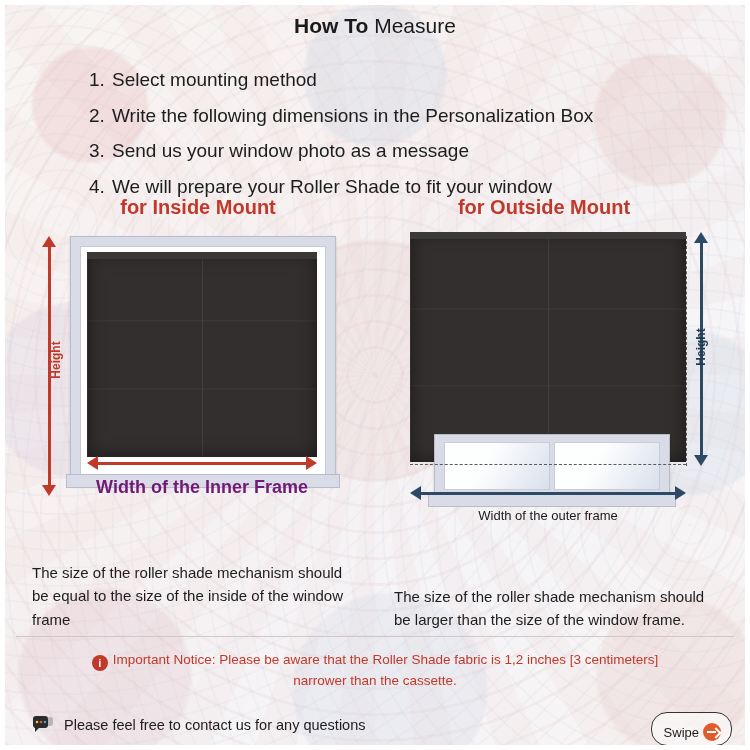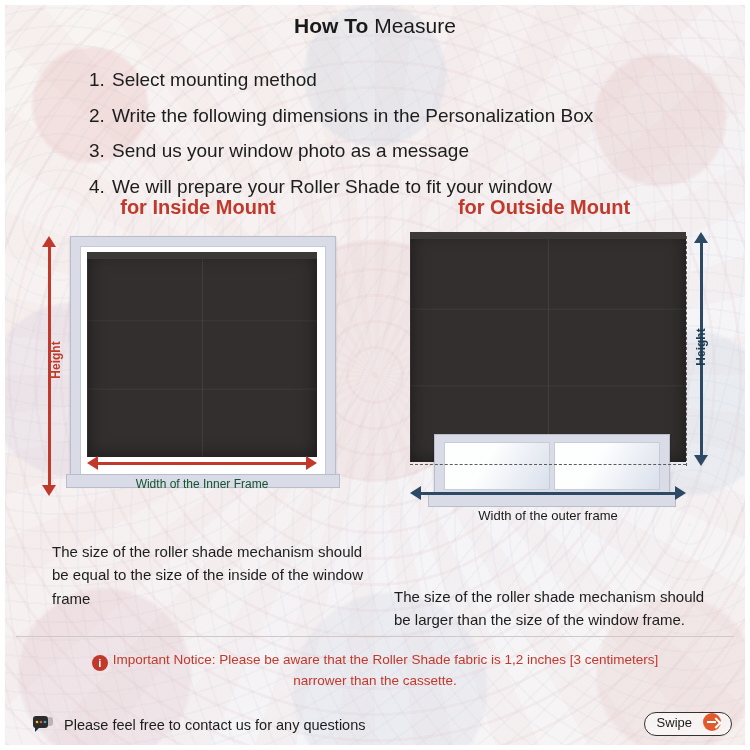--- a/index.html
+++ b/index.html
@@ -104,29 +104,29 @@
   .v-down.blue{border-top-color:#2c4a66;}
   .arrow-line-h.blue{background:#2c4a66;}
   .h-left.blue{border-right-color:#2c4a66;}
   .h-right.blue{border-left-color:#2c4a66;}
 
   .lbl-v{
     position:absolute;font-size:12px;color:#c0392b;font-weight:bold;
     transform:rotate(-90deg);transform-origin:center center;white-space:nowrap;
   }
   .lbl-v.blue{color:#1f3b52;}
-  .lbl-h{position:absolute;font-size:12px;color:#14532d;font-weight:normal;white-space:nowrap;text-align:center;}
+  .lbl-h{position:absolute;font-size:18px;color:#701a75;font-weight:bold;white-space:nowrap;text-align:center;}
   .lbl-h.blue{color:#1a1a1a;font-weight:normal;font-size:13px;}
 
   .dashed{position:absolute;border-left:1px dashed #5a5a5a;}
   .dashed-h{position:absolute;border-top:1px dashed #5a5a5a;}
 
   
   .note{position:absolute;font-size:15px;color:#1d1d1d;line-height:1.55;}
-  #note-left{left:32px;top:540px;width:320px;margin-left:20px;}
+  #note-left{left:32px;top:561px;width:320px;}
   #note-right{left:394px;top:545px;width:320px;margin-top:40px;}
 
   
   #divider{position:absolute;left:16px;right:16px;top:636px;height:1px;background:#cfc8c6;}
   #notice{
     position:absolute;left:16px;right:16px;top:650px;text-align:center;
     font-size:13.5px;color:#c0392b;line-height:1.5;
   }
   #notice-icon{
     display:inline-block;width:16px;height:16px;border-radius:50%;
@@ -135,23 +135,23 @@
   }
   
   #footer{position:absolute;left:0;right:0;top:712px;height:34px;}
   #contact{
     position:absolute;left:0;width:598px;text-align:left;top:4px;
     font-size:14.5px;color:#1d1d1d;padding-left:32px;
   }
   #chat-icon{display:inline-block;vertical-align:-4px;margin-right:6px;}
   #swipe{
     position:absolute;right:18px;top:0px;
-    border:1px solid #333;border-radius:16px;padding:0 10px 4px 12px;
+    border:1px solid #333;border-radius:16px;padding:10px 10px 4px 12px;
     font-size:13px;color:#1a1a1a;background:rgba(255,255,255,.6);
-    display:flex;align-items:center;gap:11px;
+    display:flex;align-items:center;gap:4px;
   }
   #swipe .sw-arrow{
     width:18px;height:18px;border-radius:50%;background:#e05a2b;
     display:inline-block;position:relative;
   }
   #swipe .sw-arrow:after{
     content:"";position:absolute;left:4px;top:8px;width:9px;height:2px;background:#fff;
   }
   #swipe .sw-arrow:before{
     content:"";position:absolute;left:9px;top:5.5px;width:6px;height:6px;

